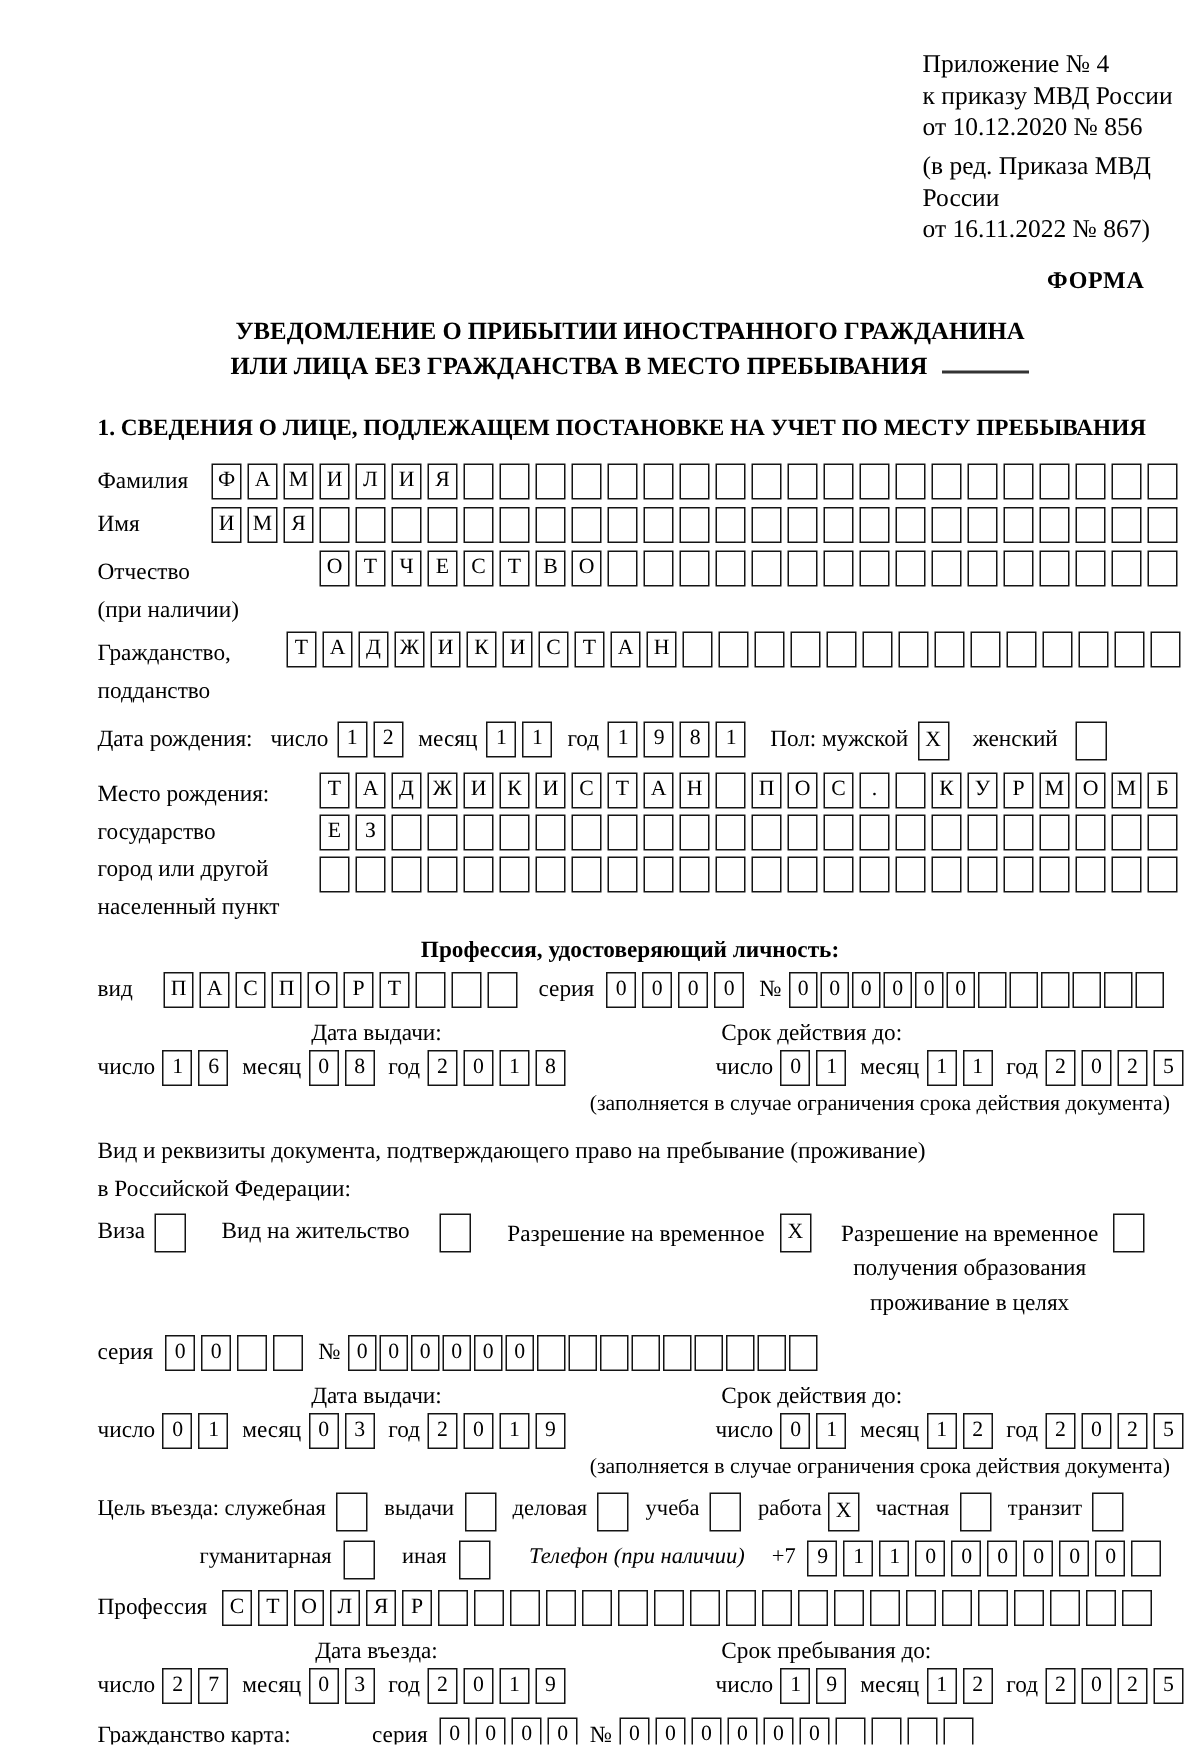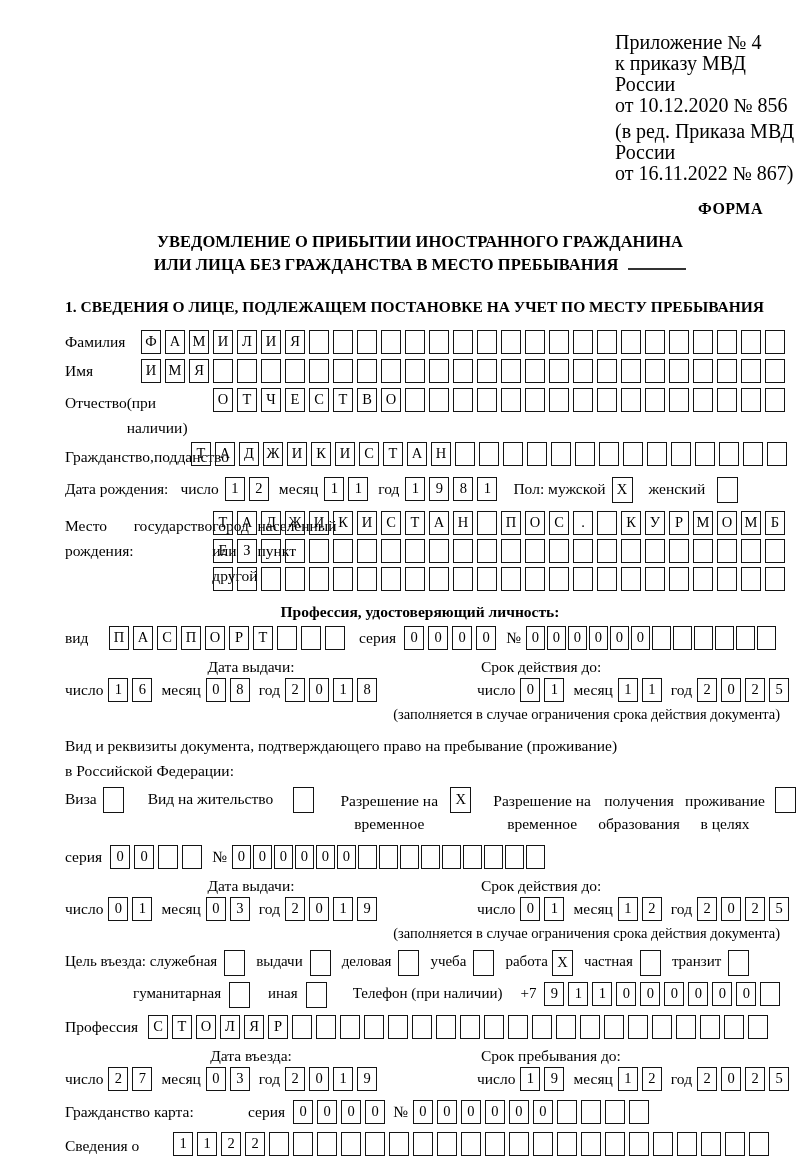--- a/index.html
+++ b/index.html
@@ -6,48 +6,48 @@
   html,body { margin:0; padding:0; }
   body {
     width:800px; height:1163px; overflow:hidden;
     background:#ffffff; color:#000;
     font-family:"Liberation Serif","DejaVu Serif",serif;
     font-size:15.5px;
   }
   .page { width:800px; height:1163px; padding:32px 0 0 65px; }
 
   
-  .hdr { margin-left:550px; font-size:20px; line-height:21px; }
+  .hdr { margin-left:550px; font-size:17px; line-height:21px; }
   .hdr .amend { margin-top:5px; }
   .forma { width:710px; text-align:right; padding-right:12px; font-weight:bold; font-size:16px; margin-top:16px; letter-spacing:.5px; }
 
   .title { width:710px; text-align:center; font-weight:bold; font-size:16.5px; line-height:23px; margin-top:12px; }
   .blank-line { display:inline-block; width:58px; border-bottom:2px solid #333; height:12px; margin-left:10px; }
 
   .sec { width:712px; font-weight:bold; font-size:15.5px; margin-top:22px; }
 
   
   .frow { display:flex; align-items:flex-start; column-gap:8px; margin-top:5px; }
   .lbl { padding-top:3px; white-space:nowrap; }
-  .lblcol { display:flex; flex-direction:row; line-height:25px; padding-top:2px; }
+  .lblcol { display:flex; flex-direction:column; line-height:25px; padding-top:2px; }
   .lblcol.center { text-align:center; line-height:23px; }
 
   .boxes { display:inline-flex; flex-wrap:nowrap; }
   .cbox {
     display:inline-block; width:20px; height:24px; border:1.8px solid #141414;
     margin-right:4px; text-align:center; font-size:14.5px; line-height:21px;
   }
   .chkwrap .cbox { width:21px; height:26px; line-height:23px; }
   .boxcol .boxes { display:flex; margin-bottom:4px; }
 
   
   [data-boxes="identity_doc.number"] .cbox,
   [data-boxes="residence_doc.number"] .cbox { width:19px; margin-right:2px; }
 
-  .w68 { width:68px; } .w75 { width:75px; } .w118 { width:118px; } .w140 { width:140px; } .w155 { width:155px; } .ml6 { margin-left:6px; } .ml10 { margin-left:10px; } .ml14 { margin-left:14px; }
+  .w68 { width:68px; } .w75 { width:75px; } .w118 { width:118px; } .w140 { width:140px; } .w155 { width:155px; } .ml6 { margin-left:6px; } .ml10 { margin-left:10px; } .ml14 { margin-left:14px;font-style:italic; }
 
   .center-head { width:710px; text-align:center; font-weight:bold; margin-top:8px; }
 
   .datelbls { margin-top:8px; }
   .dl1 { display:inline-block; width:372px; text-align:center; }
   .dl2 { display:inline-block; width:260px; text-align:left; margin-left:40px; }
   .dgroup { display:inline-flex; align-items:flex-start; column-gap:5px; }
   .dgroup .lbl { padding-top:3px; }
   .dgroup.left { width:372px; }
   .dgroup.right { margin-left:40px; }

